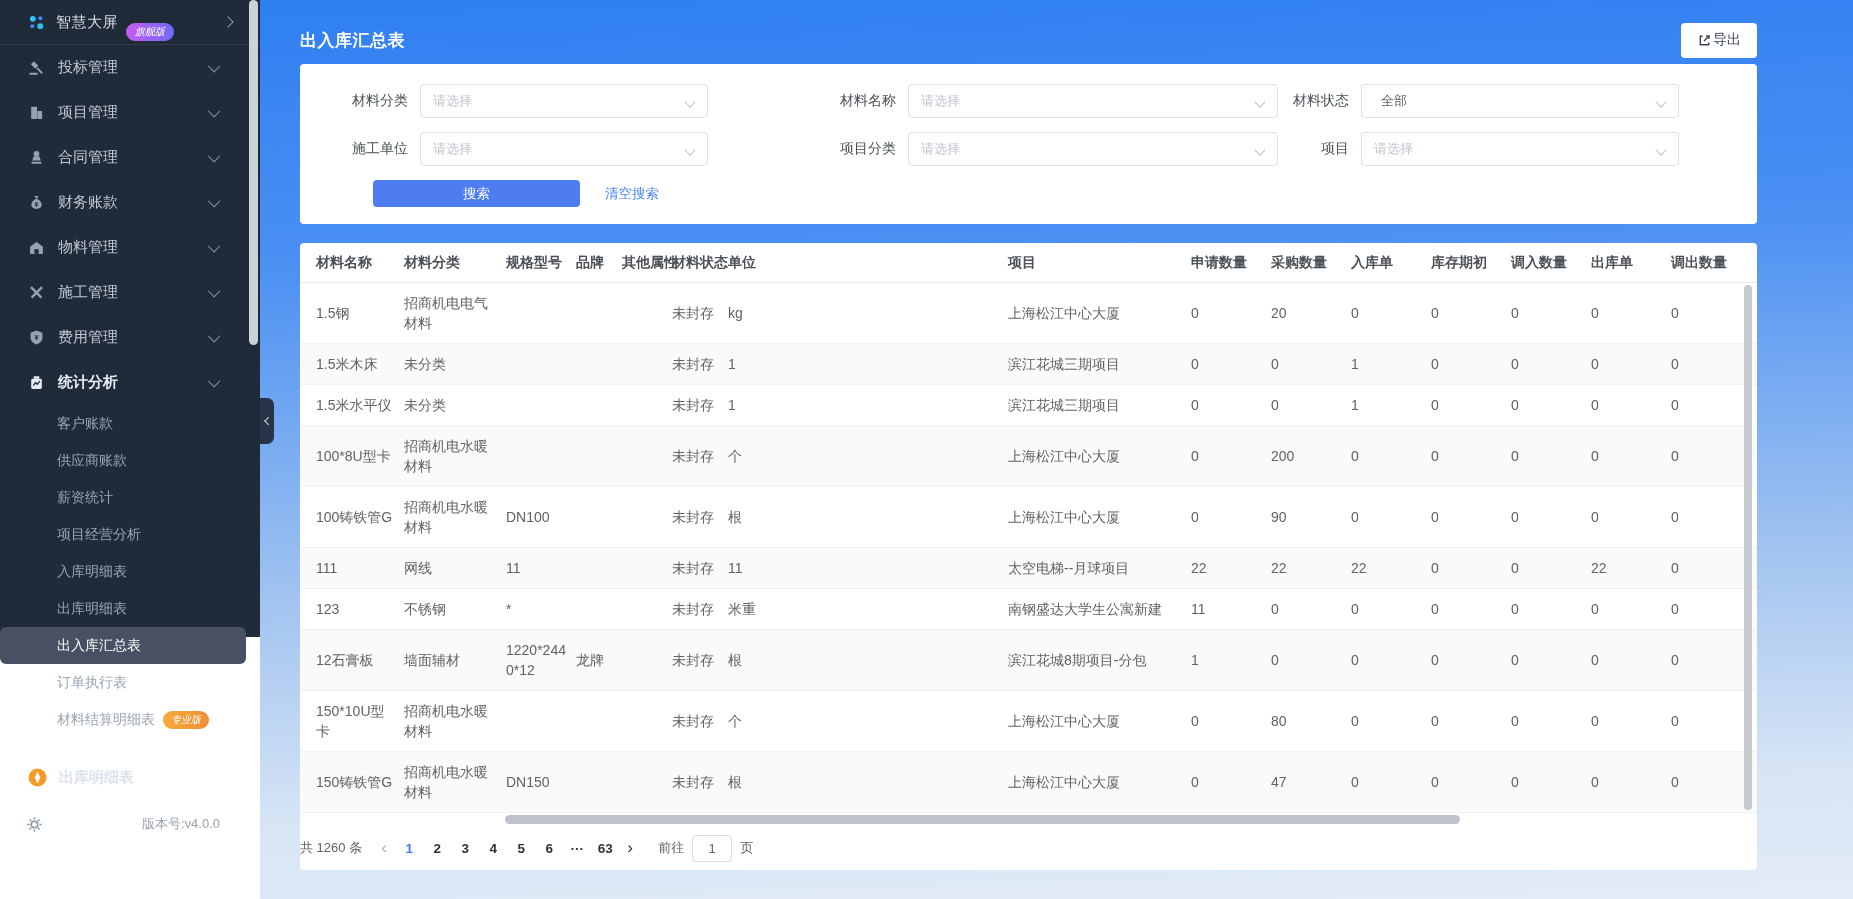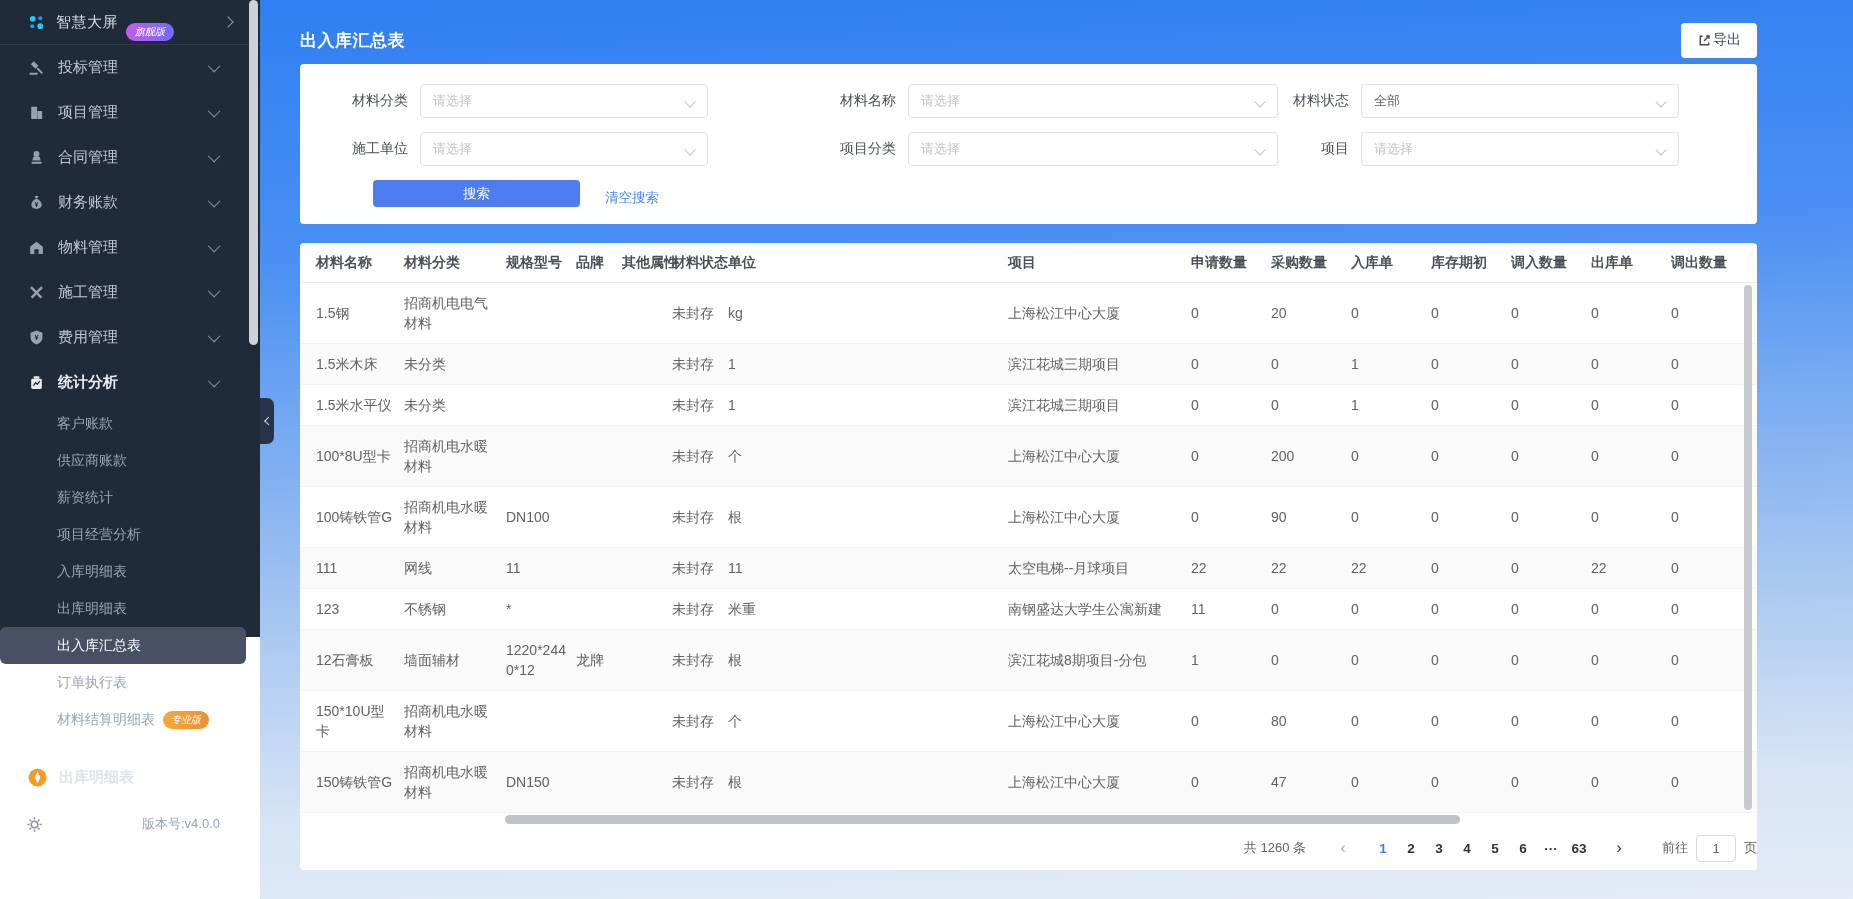--- a/index.html
+++ b/index.html
@@ -37,45 +37,45 @@
   .topbar { display:flex; align-items:center; justify-content:space-between; padding:18px 96px 0 40px; height:62px; }
   .page-title { color:#fff; font-size:17px; font-weight:bold; letter-spacing:.5px; }
   .export-btn { background:#fff; border:none; border-radius:4px; height:35px; padding:0 16px; display:flex; align-items:center; gap:1px; font-size:14px; color:#3c465a; cursor:pointer; font-family:inherit; }
 
   .filter-card { margin:2px 96px 0 40px; background:#fff; border-radius:4px; height:160px; padding-top:20px; }
   .f-row { display:flex; align-items:center; margin-bottom:14px; height:34px; }
   .f-label { width:56px; text-align:right; color:#4a5056; font-size:14px; flex:0 0 56px; }
   .f-label.first { margin-left:52px; }
   .sel { position:relative; height:34px; border:1px solid #dcdfe6; border-radius:4px; margin-left:12px; display:flex; align-items:center; padding:0 30px 0 12px; cursor:pointer; background:#fff; }
   .sel .ph { color:#c0c4cc; font-size:13px; }
-  .sel .val { color:#606266; font-size:13px; }
+  .sel .val { color:#606266; font-size:13px;margin-left:7px; }
   .sel .sel-chev { position:absolute; right:13px; top:13px; width:8px; height:8px; border-left:1.4px solid #c0c4cc; border-bottom:1.4px solid #c0c4cc; transform:rotate(-45deg); }
   .sel.w1 { width:288px; }
   .sel.w2 { width:370px; }
   .sel.w3 { width:318px; }
   .gap1 { margin-left:132px; }
   .gap2 { margin-left:15px; }
-  .f-actions { display:flex; align-items:flex-end; margin-left:73px; margin-top:11px; }
+  .f-actions { display:flex; align-items:center; margin-left:73px; margin-top:11px; }
   .search-btn { width:207px; height:27px; background:#4e7df1; color:#fff; border:none; border-radius:4px; font-size:13.5px; cursor:pointer; font-family:inherit; }
   .clear-link { margin-left:25px; color:#4786f5; font-size:13.5px; cursor:pointer; }
 
   
   .table-card { position:relative; margin:19px 96px 0 40px; background:#fff; border-radius:4px; height:627px; overflow:hidden; }
   .t-grid { display:grid; grid-template-columns:88px 102px 70px 46px 50px 56px 280px 183px 80px 80px 80px 80px 80px 80px 70px; padding:0 16px; align-items:center; }
   .t-head { height:40px; border-bottom:1px solid #e6eaf0; }
   .t-head .th { font-size:14px; font-weight:bold; color:#4c5158; padding-right:8px; white-space:nowrap; }
   .t-body { height:530px; overflow:hidden; }
   .t-row { border-bottom:1px solid #f0f2f5; }
   .t-row:nth-child(even) { background:#fafafa; }
   .t-row .td { font-size:14px; color:#606266; padding:10px 8px 10px 0; line-height:20px; word-break:break-all; }
   .h-scroll-thumb { position:absolute; left:205px; top:572px; width:955px; height:9px; background:#bfc3c9; border-radius:5px; }
   .v-scroll-thumb { position:absolute; right:5px; top:42px; width:8px; height:525px; background:#c6c9ce; border-radius:4px; }
 
   
-  .pagination { position:absolute; left:0; right:0; bottom:0; height:44px; display:flex; align-items:center; justify-content:flex-end; gap:15px; background:#fff; }
+  .pagination { position:absolute; left:0; right:0; bottom:0; height:44px; display:flex; align-items:center; justify-content:flex-start; gap:0; background:#fff; }
   .pg-total { color:#606266; font-size:13px; margin-right:10px; }
   .pg-arrow { border:none; background:transparent; color:#a9adb5; font-size:17px; width:24px; cursor:pointer; font-family:inherit; }
   .pg-arrow.next { color:#303133; }
   .page { border:none; background:transparent; min-width:26px; height:26px; font-size:13.5px; font-weight:bold; color:#303133; cursor:pointer; font-family:inherit; }
   .page.active { color:#3e7bf0; }
   .pg-goto { display:flex; align-items:center; gap:8px; margin-left:16px; color:#606266; font-size:13px; }
   .pg-input { width:40px; height:27px; border:1px solid #d7dae0; border-radius:4px; text-align:center; font-size:13px; color:#606266; font-family:inherit; }
 </style>
 </head>
 <body>

